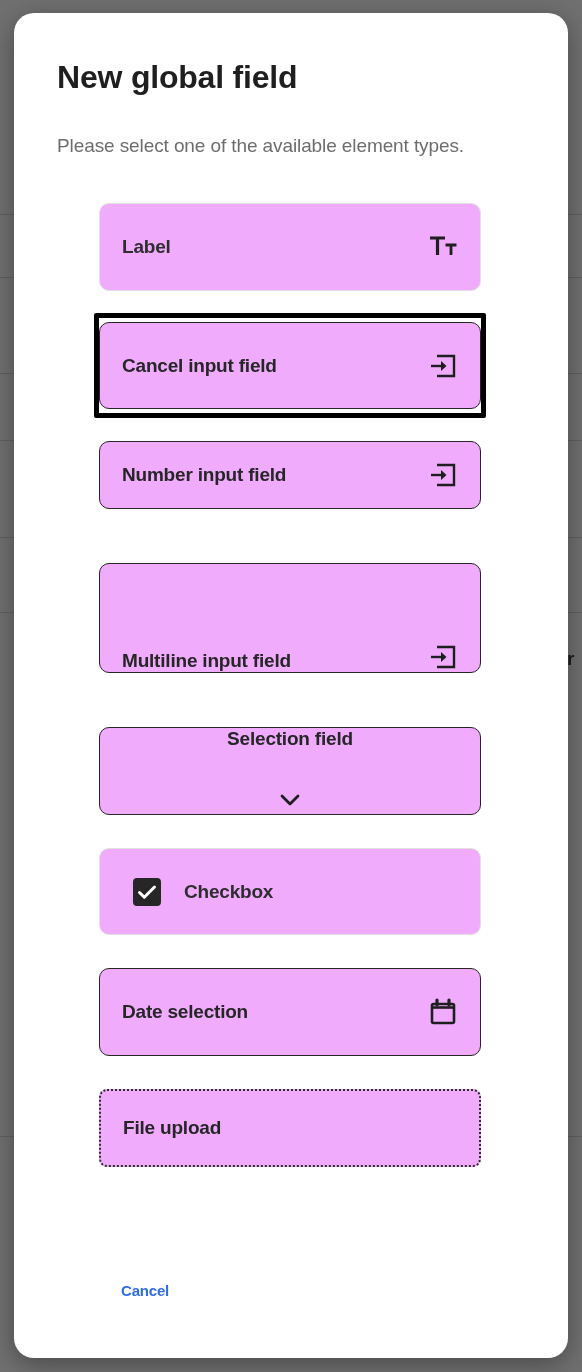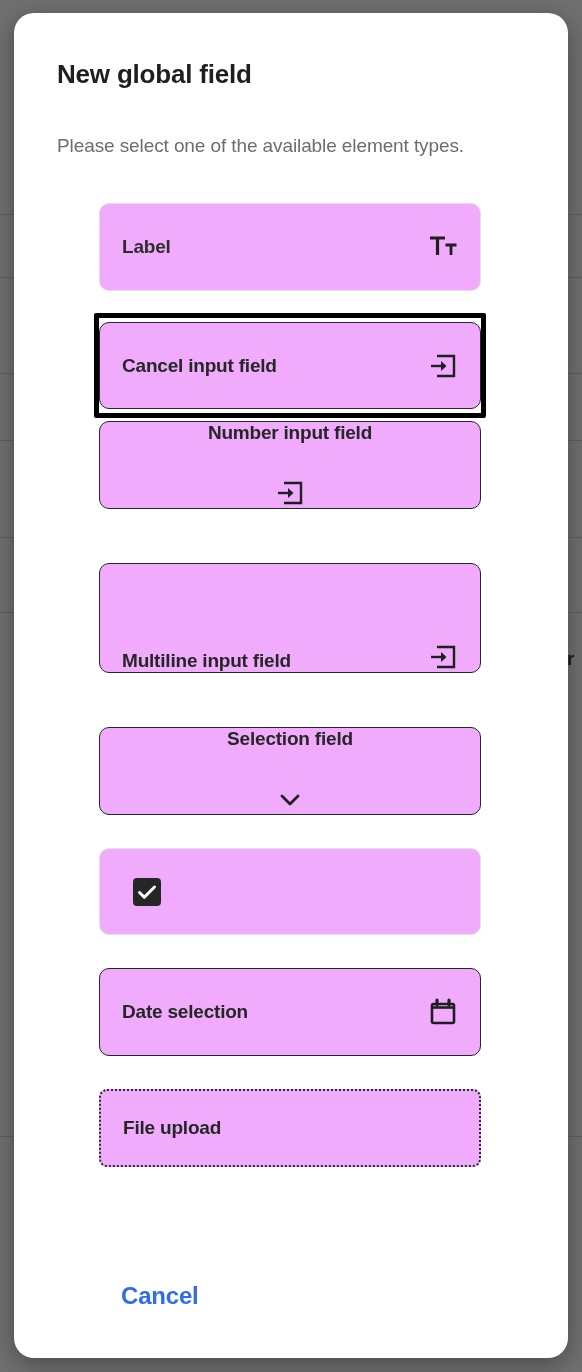--- a/index.html
+++ b/index.html
@@ -47,21 +47,21 @@
     background: #ffffff;
     border-radius: 20px;
     box-shadow: 0 6px 26px rgba(0,0,0,0.35);
     overflow: hidden;
   }
 
   .dlg-title {
     position: absolute;
     left: 43px;
     top: 46px;
-    font-size: 26px;
+    font-size: 32px;
     font-weight: bold;
     color: #1f1f1f;
     letter-spacing: -0.2px;
   }
   .dlg-subtitle {
     position: absolute;
     left: 43px;
     top: 122px;
     font-size: 19px;
     color: #6d6d6d;
@@ -128,21 +128,21 @@
     border: 5px solid #000000;
     border-radius: 2px;
     pointer-events: none;
   }
 
   
   .cancel-btn {
     position: absolute;
     left: 99px;
     top: 1263px;
-    font-size: 24px;
+    font-size: 15px;
     font-weight: bold;
     color: #2f6bf0;
     background: none;
     border: none;
     padding: 6px 8px;
     cursor: pointer;
     font-family: "Liberation Sans", sans-serif;
     letter-spacing: -0.2px;
   }
 </style>
@@ -179,21 +179,21 @@
       <div class="card dark-border" style="top: 309px; height: 87px;">
         <span class="card-label">Cancel input field</span>
         <span class="card-icon">
           <svg width="30" height="30" viewBox="0 0 30 30" fill="none">
             <path d="M9 5H26V25H9" stroke="#1f1f1f" stroke-width="2.4" stroke-linejoin="miter"></path>
             <path d="M3 15h14" stroke="#1f1f1f" stroke-width="2.4"></path>
             <path d="M13 10l5.5 5-5.5 5z" fill="#1f1f1f"></path>
           </svg>
         </span>
       </div>
-      <div class="card dark-border" style="top: 408px; height: 88px; flex-direction: column;">
+      <div class="card dark-border" style="top: 428px; height: 68px;">
         <span class="card-label">Number input field</span>
         <span class="card-icon">
           <svg width="30" height="30" viewBox="0 0 30 30" fill="none">
             <path d="M9 5H26V25H9" stroke="#1f1f1f" stroke-width="2.4" stroke-linejoin="miter"></path>
             <path d="M3 15h14" stroke="#1f1f1f" stroke-width="2.4"></path>
             <path d="M13 10l5.5 5-5.5 5z" fill="#1f1f1f"></path>
           </svg>
         </span>
       </div>
       <div class="card dark-border" style="top: 550px; height: 110px; align-items: flex-end;">
@@ -208,20 +208,21 @@
       </div>
       <div class="card dark-border" style="top: 714px; height: 88px; flex-direction: column;">
         <span class="card-label">Selection field</span>
         <span class="card-icon">
           <svg width="30" height="30" viewBox="0 0 30 30" fill="none">
             <path d="M7 12l8 8 8-8" stroke="#1f1f1f" stroke-width="2.8" stroke-linecap="round" stroke-linejoin="round"></path>
           </svg>
         </span>
       </div>
       <div class="card light-text icon-left" style="top: 835px; height: 87px;">
+        <span class="card-label">Checkbox</span>
         <span class="card-icon">
           <svg width="30" height="30" viewBox="0 0 30 30" fill="none">
             <rect x="1" y="1" width="28" height="28" rx="4" fill="#262626"></rect>
             <path d="M7.5 15.5l4.8 4.8L22.5 10" stroke="#ffffff" stroke-width="3" stroke-linecap="round" stroke-linejoin="round"></path>
           </svg>
         </span>
       </div>
       <div class="card dark-border" style="top: 955px; height: 88px;">
         <span class="card-label">Date selection</span>
         <span class="card-icon">

